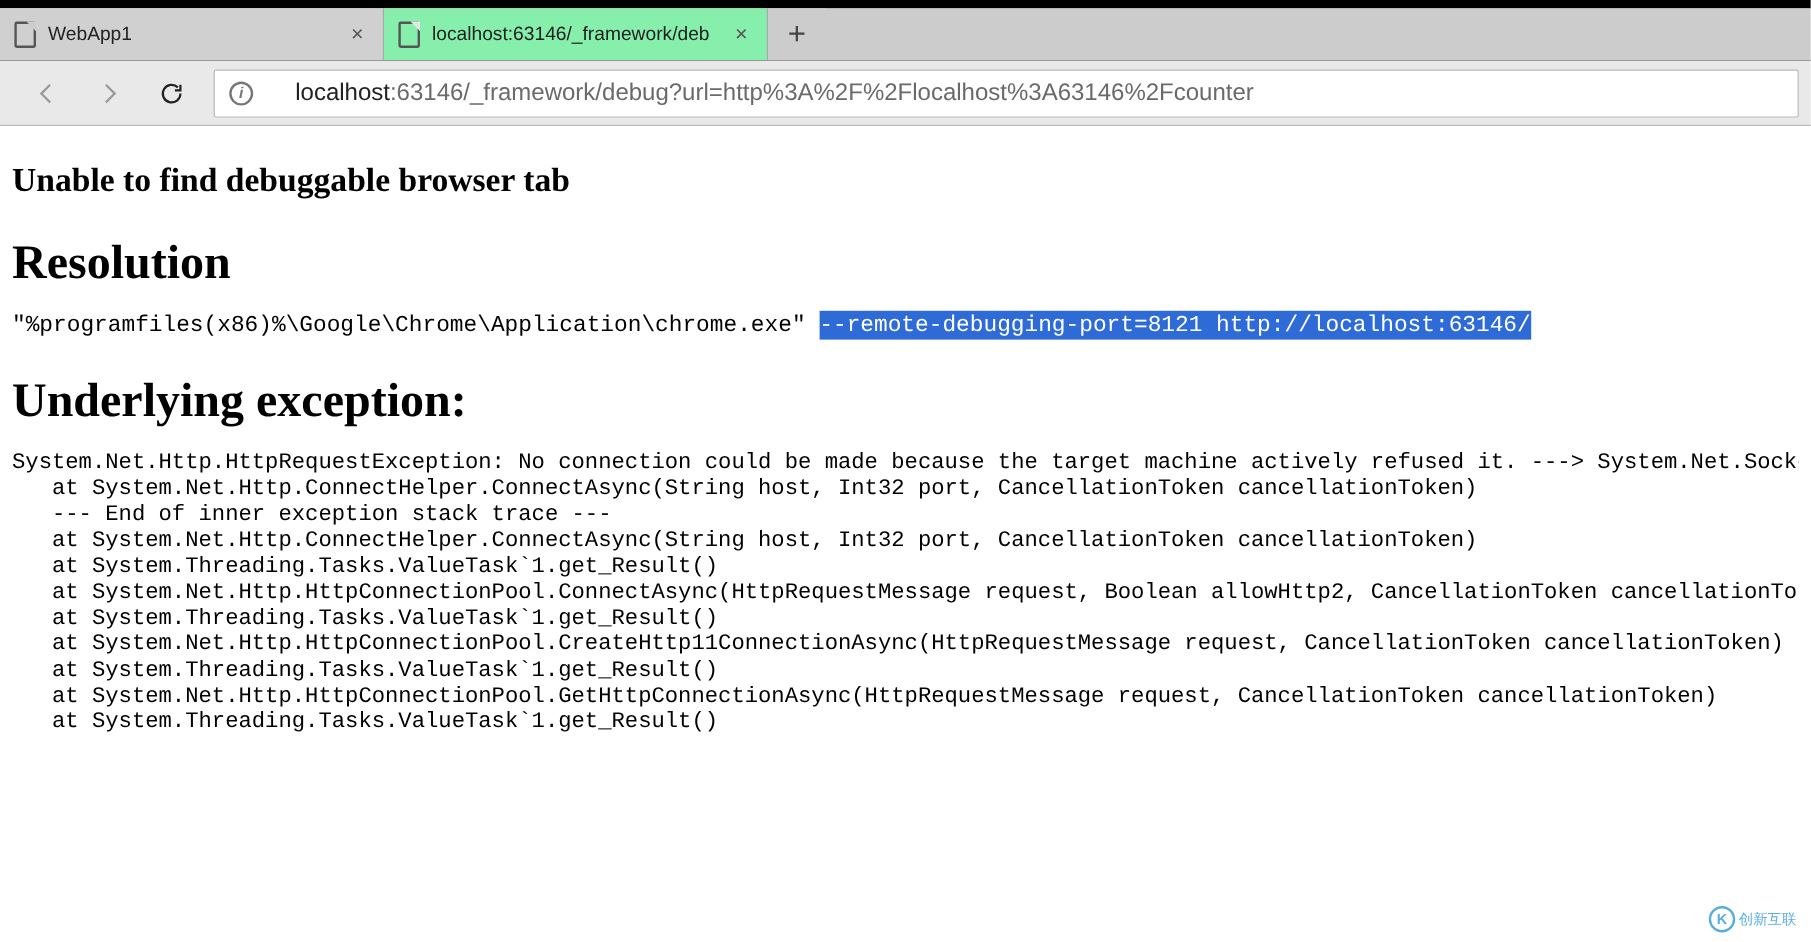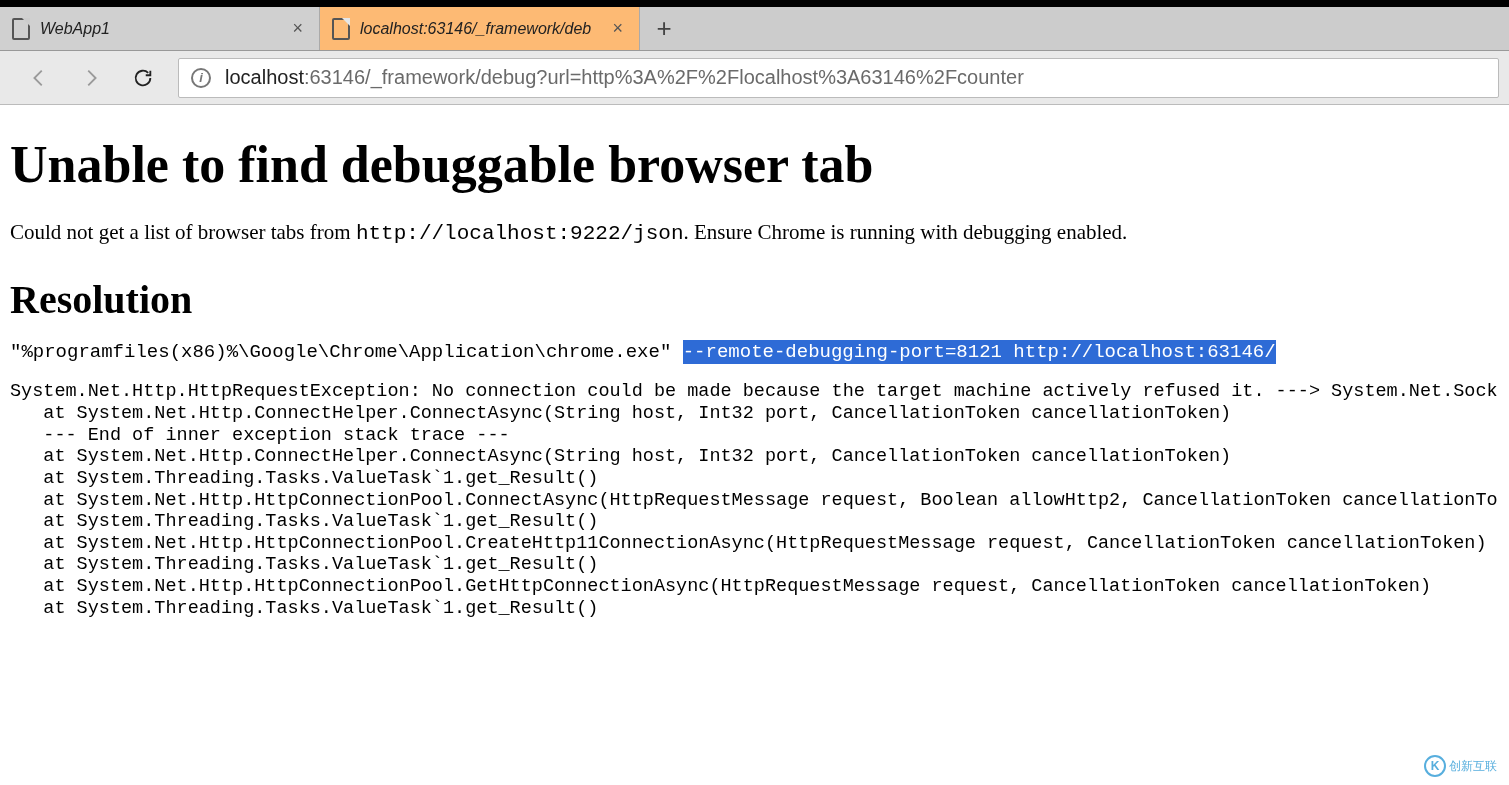--- a/index.html
+++ b/index.html
@@ -17,38 +17,38 @@
       align-items: center;
       padding: 0 12px;
       width: 320px;
       border-right: 1px solid #aaa;
       font-size: 16px;
       color: #222;
       cursor: default;
       position: relative;
     }
     .tab.inactive { background: #d0d0d0; }
-    .tab.active { background: #fdba74; }
+    .tab.active { background: #86efac; }
     .tab .page-icon {
       width: 18px; height: 22px;
       border: 2px solid #555;
       border-radius: 2px;
       margin-right: 10px;
       position: relative;
       background: transparent;
     }
     .tab .page-icon::after {
       content: '';
       position: absolute;
       top: -2px; right: -2px;
       border-top: 8px solid #ccc;
       border-left: 8px solid transparent;
     }
     .tab.active .page-icon::after { border-top-color: #e6e6e6; }
-    .tab .tab-title { flex: 1; white-space: nowrap; overflow: hidden; text-overflow: ellipsis; font-style: italic; }
+    .tab .tab-title { flex: 1; white-space: nowrap; overflow: hidden; text-overflow: ellipsis; }
     .tab .close-x {
       font-size: 18px;
       color: #555;
       padding: 0 4px;
       user-select: none;
     }
     .new-tab-btn {
       display: flex;
       align-items: center;
       justify-content: center;
@@ -88,30 +88,30 @@
     }
     .info-icon {
       width: 20px; height: 20px;
       border: 2px solid #777;
       border-radius: 50%;
       display: flex; align-items: center; justify-content: center;
       font-size: 13px; font-weight: bold; color: #777;
       margin-right: 14px;
       font-style: italic;
     }
-    .url-text { white-space: nowrap; }
+    .url-text { white-space: nowrap; margin-left: 21px; }
     .url-text .host { color: #222; }
     .url-text .rest { color: #6a6a6a; }
     .page {
       padding: 18px 10px 0 10px;
       font-family: "Times New Roman", Times, serif;
       color: #000;
       white-space: normal;
     }
-    .page h1 { font-size: 52px; font-weight: bold; margin: 12px 0 24px 0; }
+    .page h1 { font-size: 28px; font-weight: bold; margin: 12px 0 24px 0; }
     .page h2 { font-size: 40px; font-weight: bold; margin: 28px 0 18px 0; }
     .page p { font-size: 21px; margin: 12px 0; line-height: 1.35; }
     .page code, .page .mono, .page pre {
       font-family: Consolas, "Courier New", monospace;
     }
     .cmd-line { font-size: 19px; font-family: Consolas, "Courier New", monospace; margin: 16px 0; white-space: pre; }
     .cmd-line .sel {
       background: #2e6bd6;
       color: #fff;
       padding: 1px 0;
@@ -186,30 +186,28 @@
     <span class="info-icon">i</span>
     <span class="url-text">
       <span class="host">localhost</span><span class="rest">:63146/_framework/debug?url=http%3A%2F%2Flocalhost%3A63146%2Fcounter</span>
     </span>
   </div>
 </div>
 
 <div class="page">
   <h1>Unable to find debuggable browser tab</h1>
 
-  <p>
-    <span>Could not get a list of browser tabs from </span><code class="mono">http://localhost:9222/json</code><span>. Ensure Chrome is running with debugging enabled.</span>
-  </p>
 
   <h2>Resolution</h2>
 
 
   <div class="cmd-line"><span>"%programfiles(x86)%\Google\Chrome\Application\chrome.exe" </span><span class="sel">--remote-debugging-port=8121 http://localhost:63146/</span></div>
 
 
+  <h2>Underlying exception:</h2>
 
   <pre class="stack" id="stack">System.Net.Http.HttpRequestException: No connection could be made because the target machine actively refused it. ---&gt; System.Net.Sockets.SocketExcep
    at System.Net.Http.ConnectHelper.ConnectAsync(String host, Int32 port, CancellationToken cancellationToken)
    --- End of inner exception stack trace ---
    at System.Net.Http.ConnectHelper.ConnectAsync(String host, Int32 port, CancellationToken cancellationToken)
    at System.Threading.Tasks.ValueTask`1.get_Result()
    at System.Net.Http.HttpConnectionPool.ConnectAsync(HttpRequestMessage request, Boolean allowHttp2, CancellationToken cancellationToken)
    at System.Threading.Tasks.ValueTask`1.get_Result()
    at System.Net.Http.HttpConnectionPool.CreateHttp11ConnectionAsync(HttpRequestMessage request, CancellationToken cancellationToken)
    at System.Threading.Tasks.ValueTask`1.get_Result()

